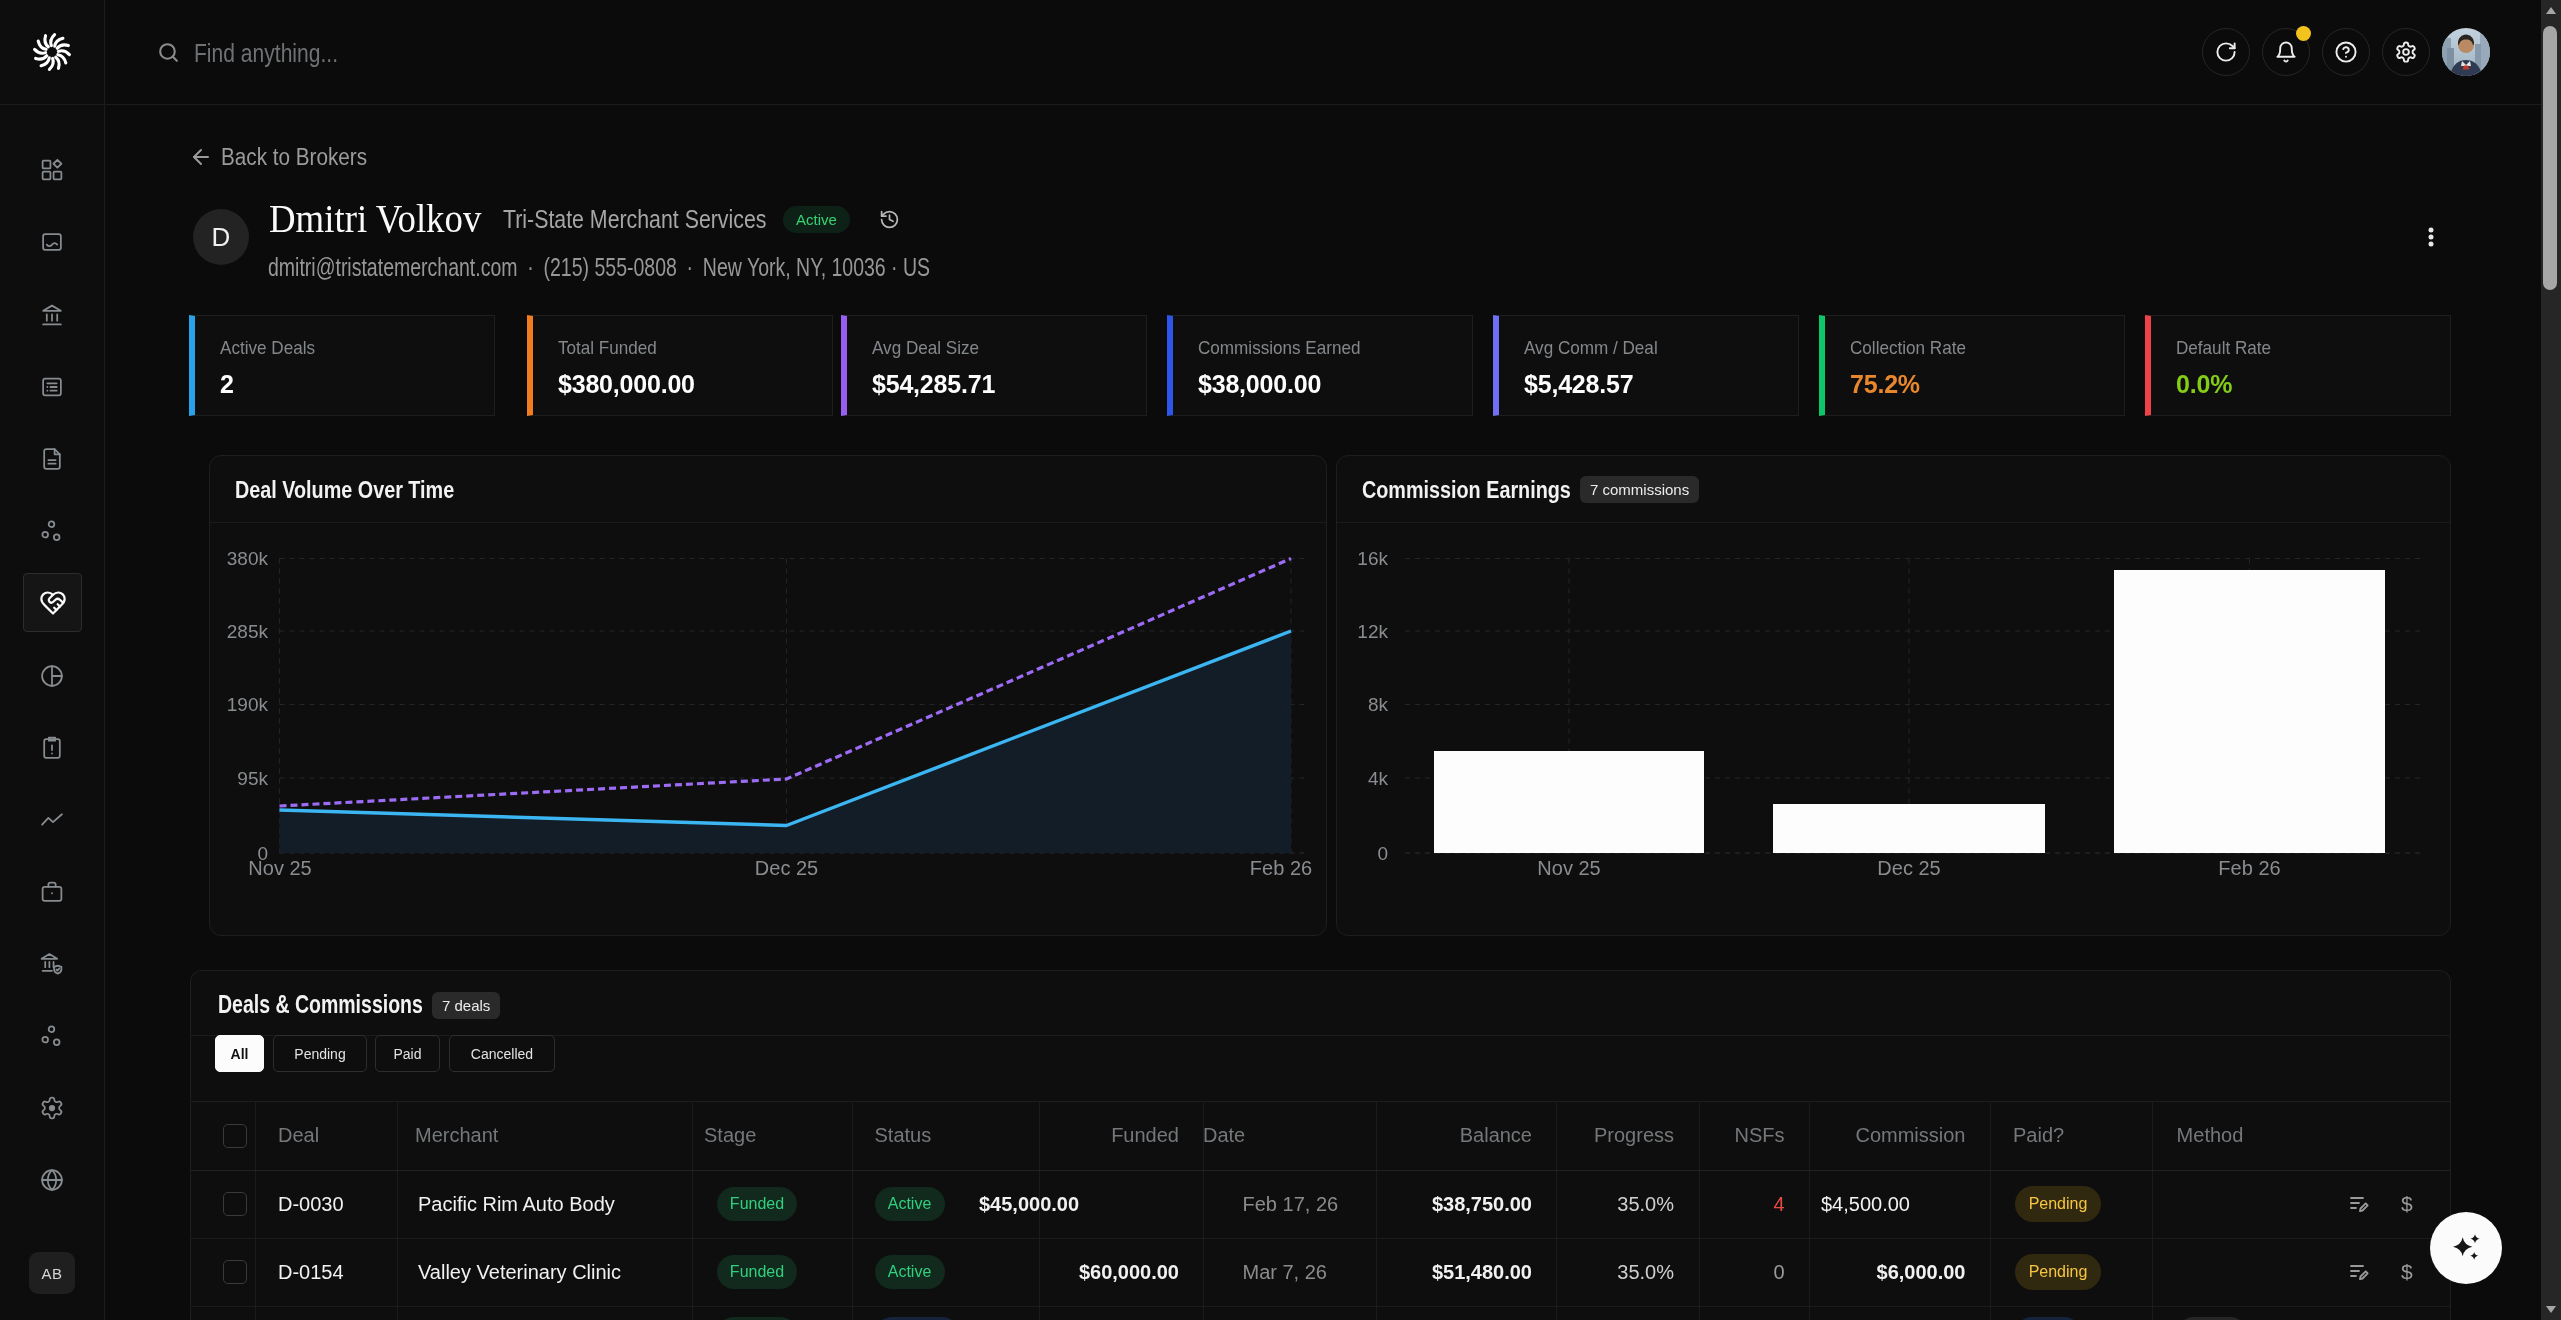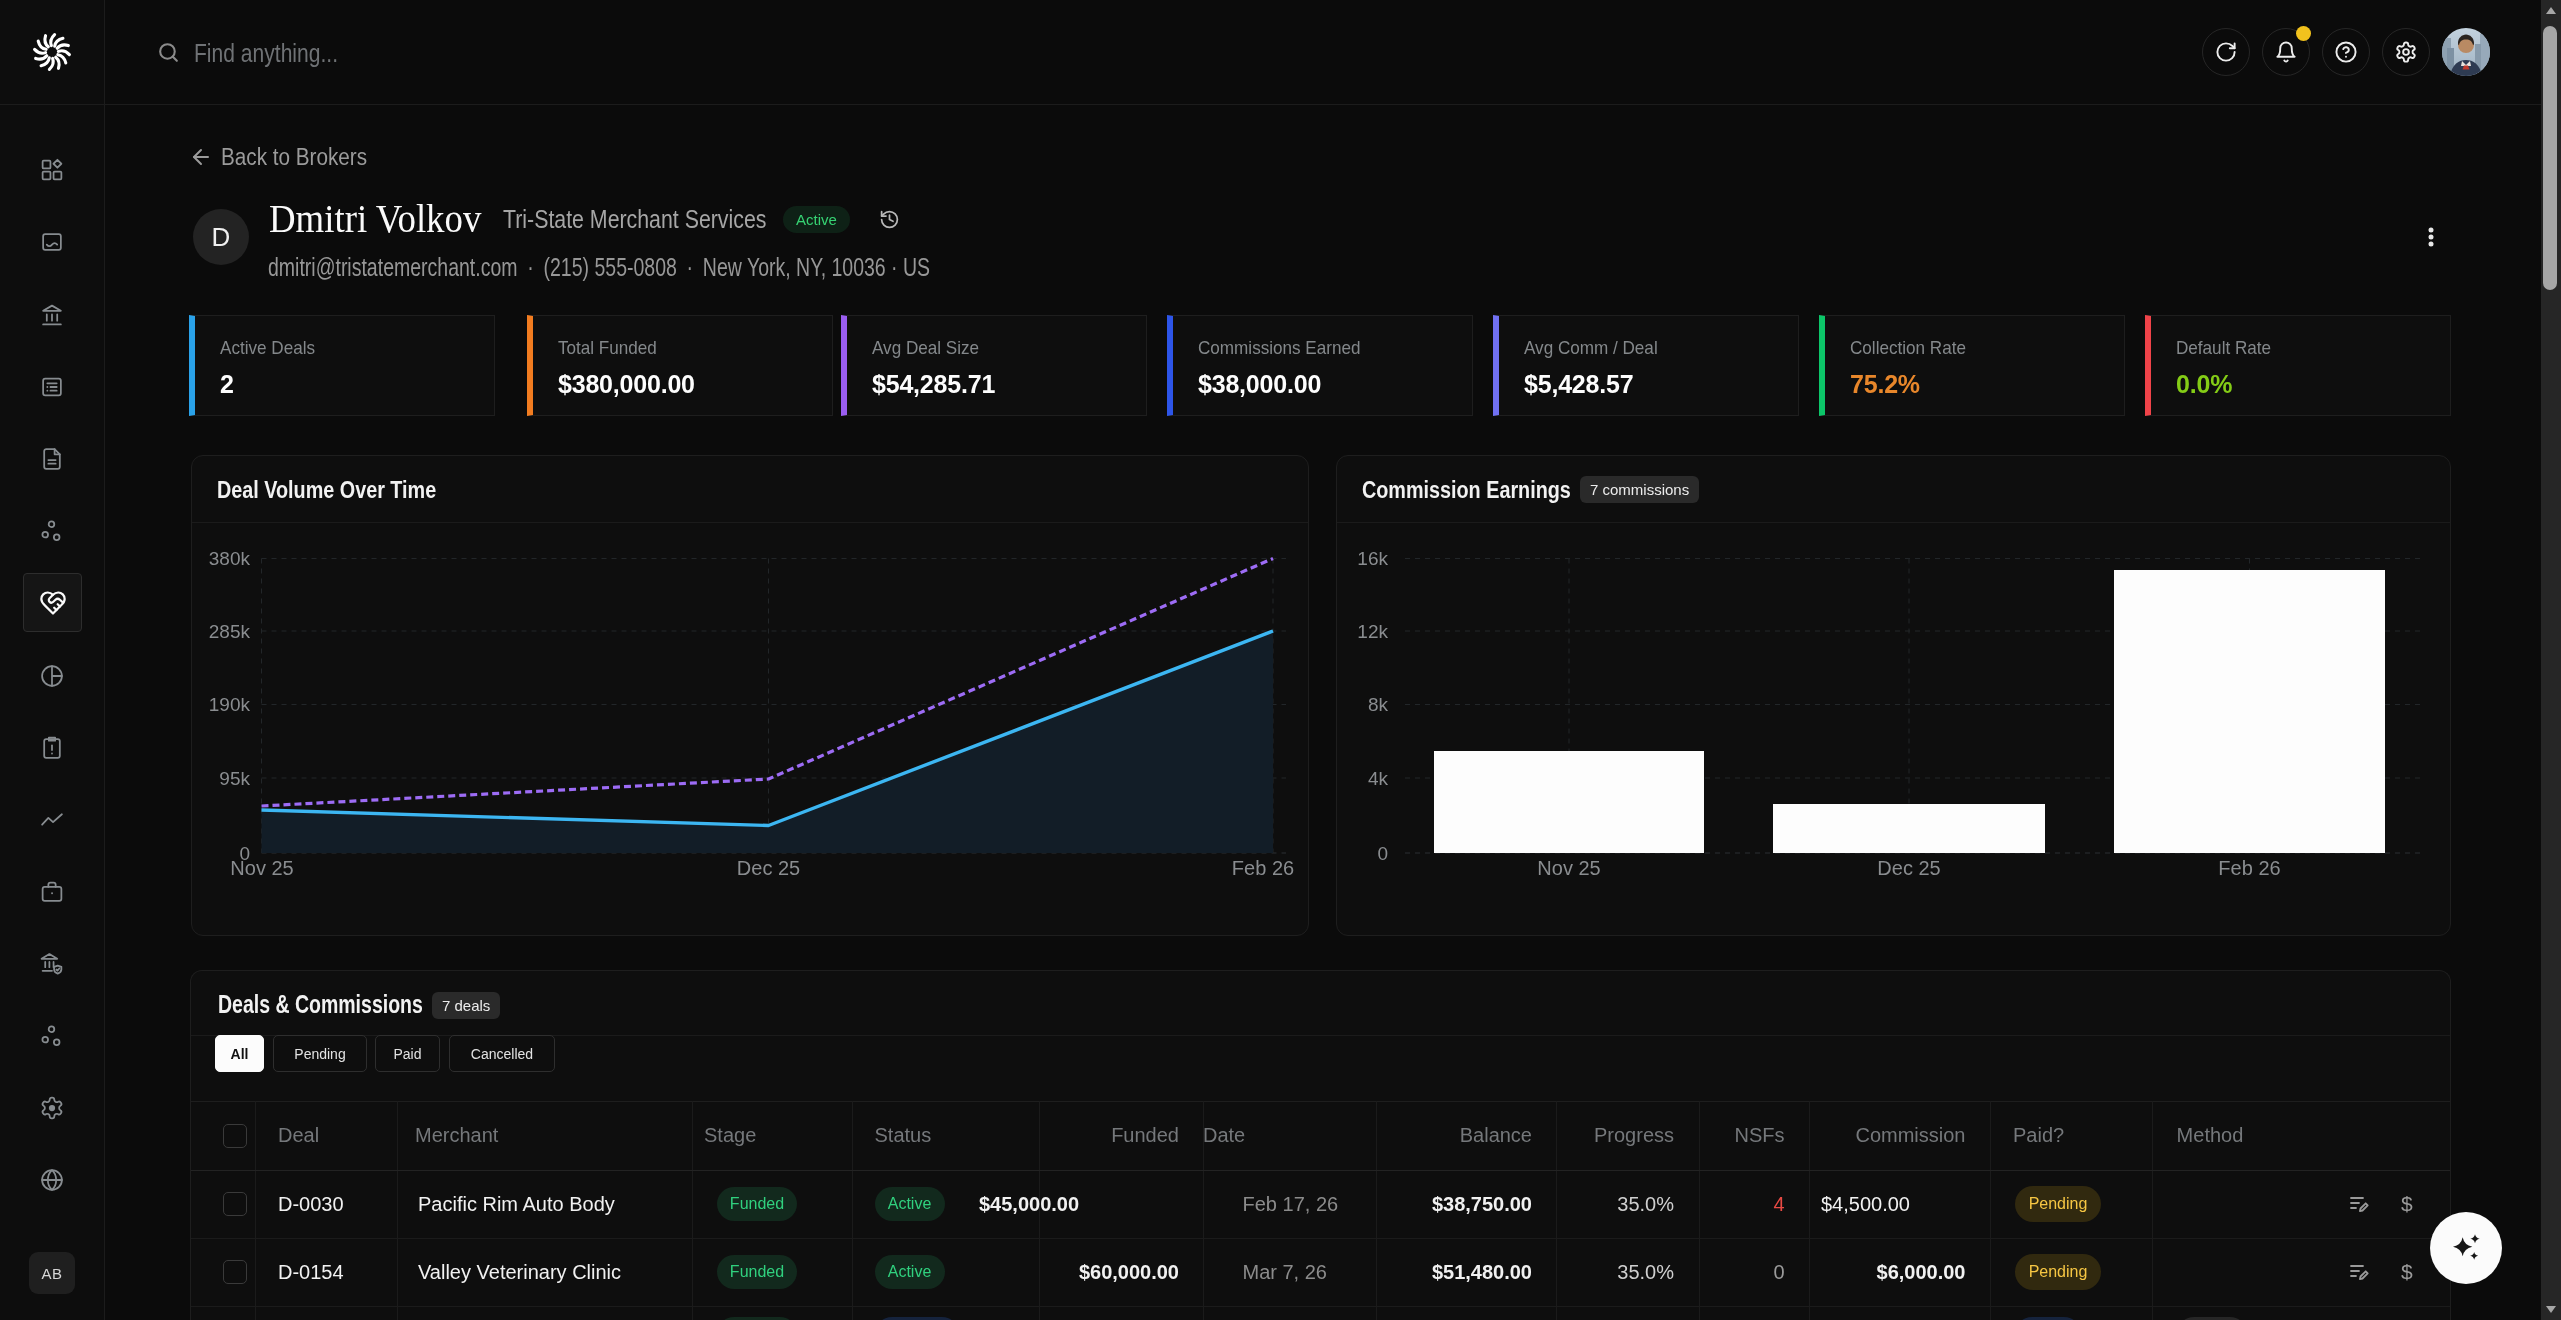--- a/index.html
+++ b/index.html
@@ -334,21 +334,21 @@
   </div>
 <div class="scard" style="left:1819px;border-left-color:#0cc669;">
     <div class="lb">Collection Rate</div>
     <div class="vl" style="color:#e8872b;">75.2%</div>
   </div>
 <div class="scard" style="left:2145px;border-left-color:#f04349;">
     <div class="lb">Default Rate</div>
     <div class="vl" style="color:#84cc16;">0.0%</div>
   </div>
 
-<div class="ccard" style="left:191px;width:1118px;">
+<div class="ccard" style="left:209px;width:1118px;">
 <div class="ctitle">Deal Volume Over Time</div>
 <div class="cdiv"></div>
 <svg class="abs" style="left:0;top:67px;" width="1116" height="412" viewBox="0 0 1116 412">
   <g stroke="#222629" stroke-width="1" stroke-dasharray="5 5">
     <line x1="69.5" y1="35.5" x2="1094" y2="35.5"></line>
     <line x1="69.5" y1="108" x2="1094" y2="108"></line>
     <line x1="69.5" y1="181.5" x2="1094" y2="181.5"></line>
     <line x1="69.5" y1="255" x2="1094" y2="255"></line>
     <line x1="69.5" y1="330" x2="1094" y2="330" stroke="#2b2f33"></line>
     <line x1="69.5" y1="35.5" x2="69.5" y2="330"></line>

